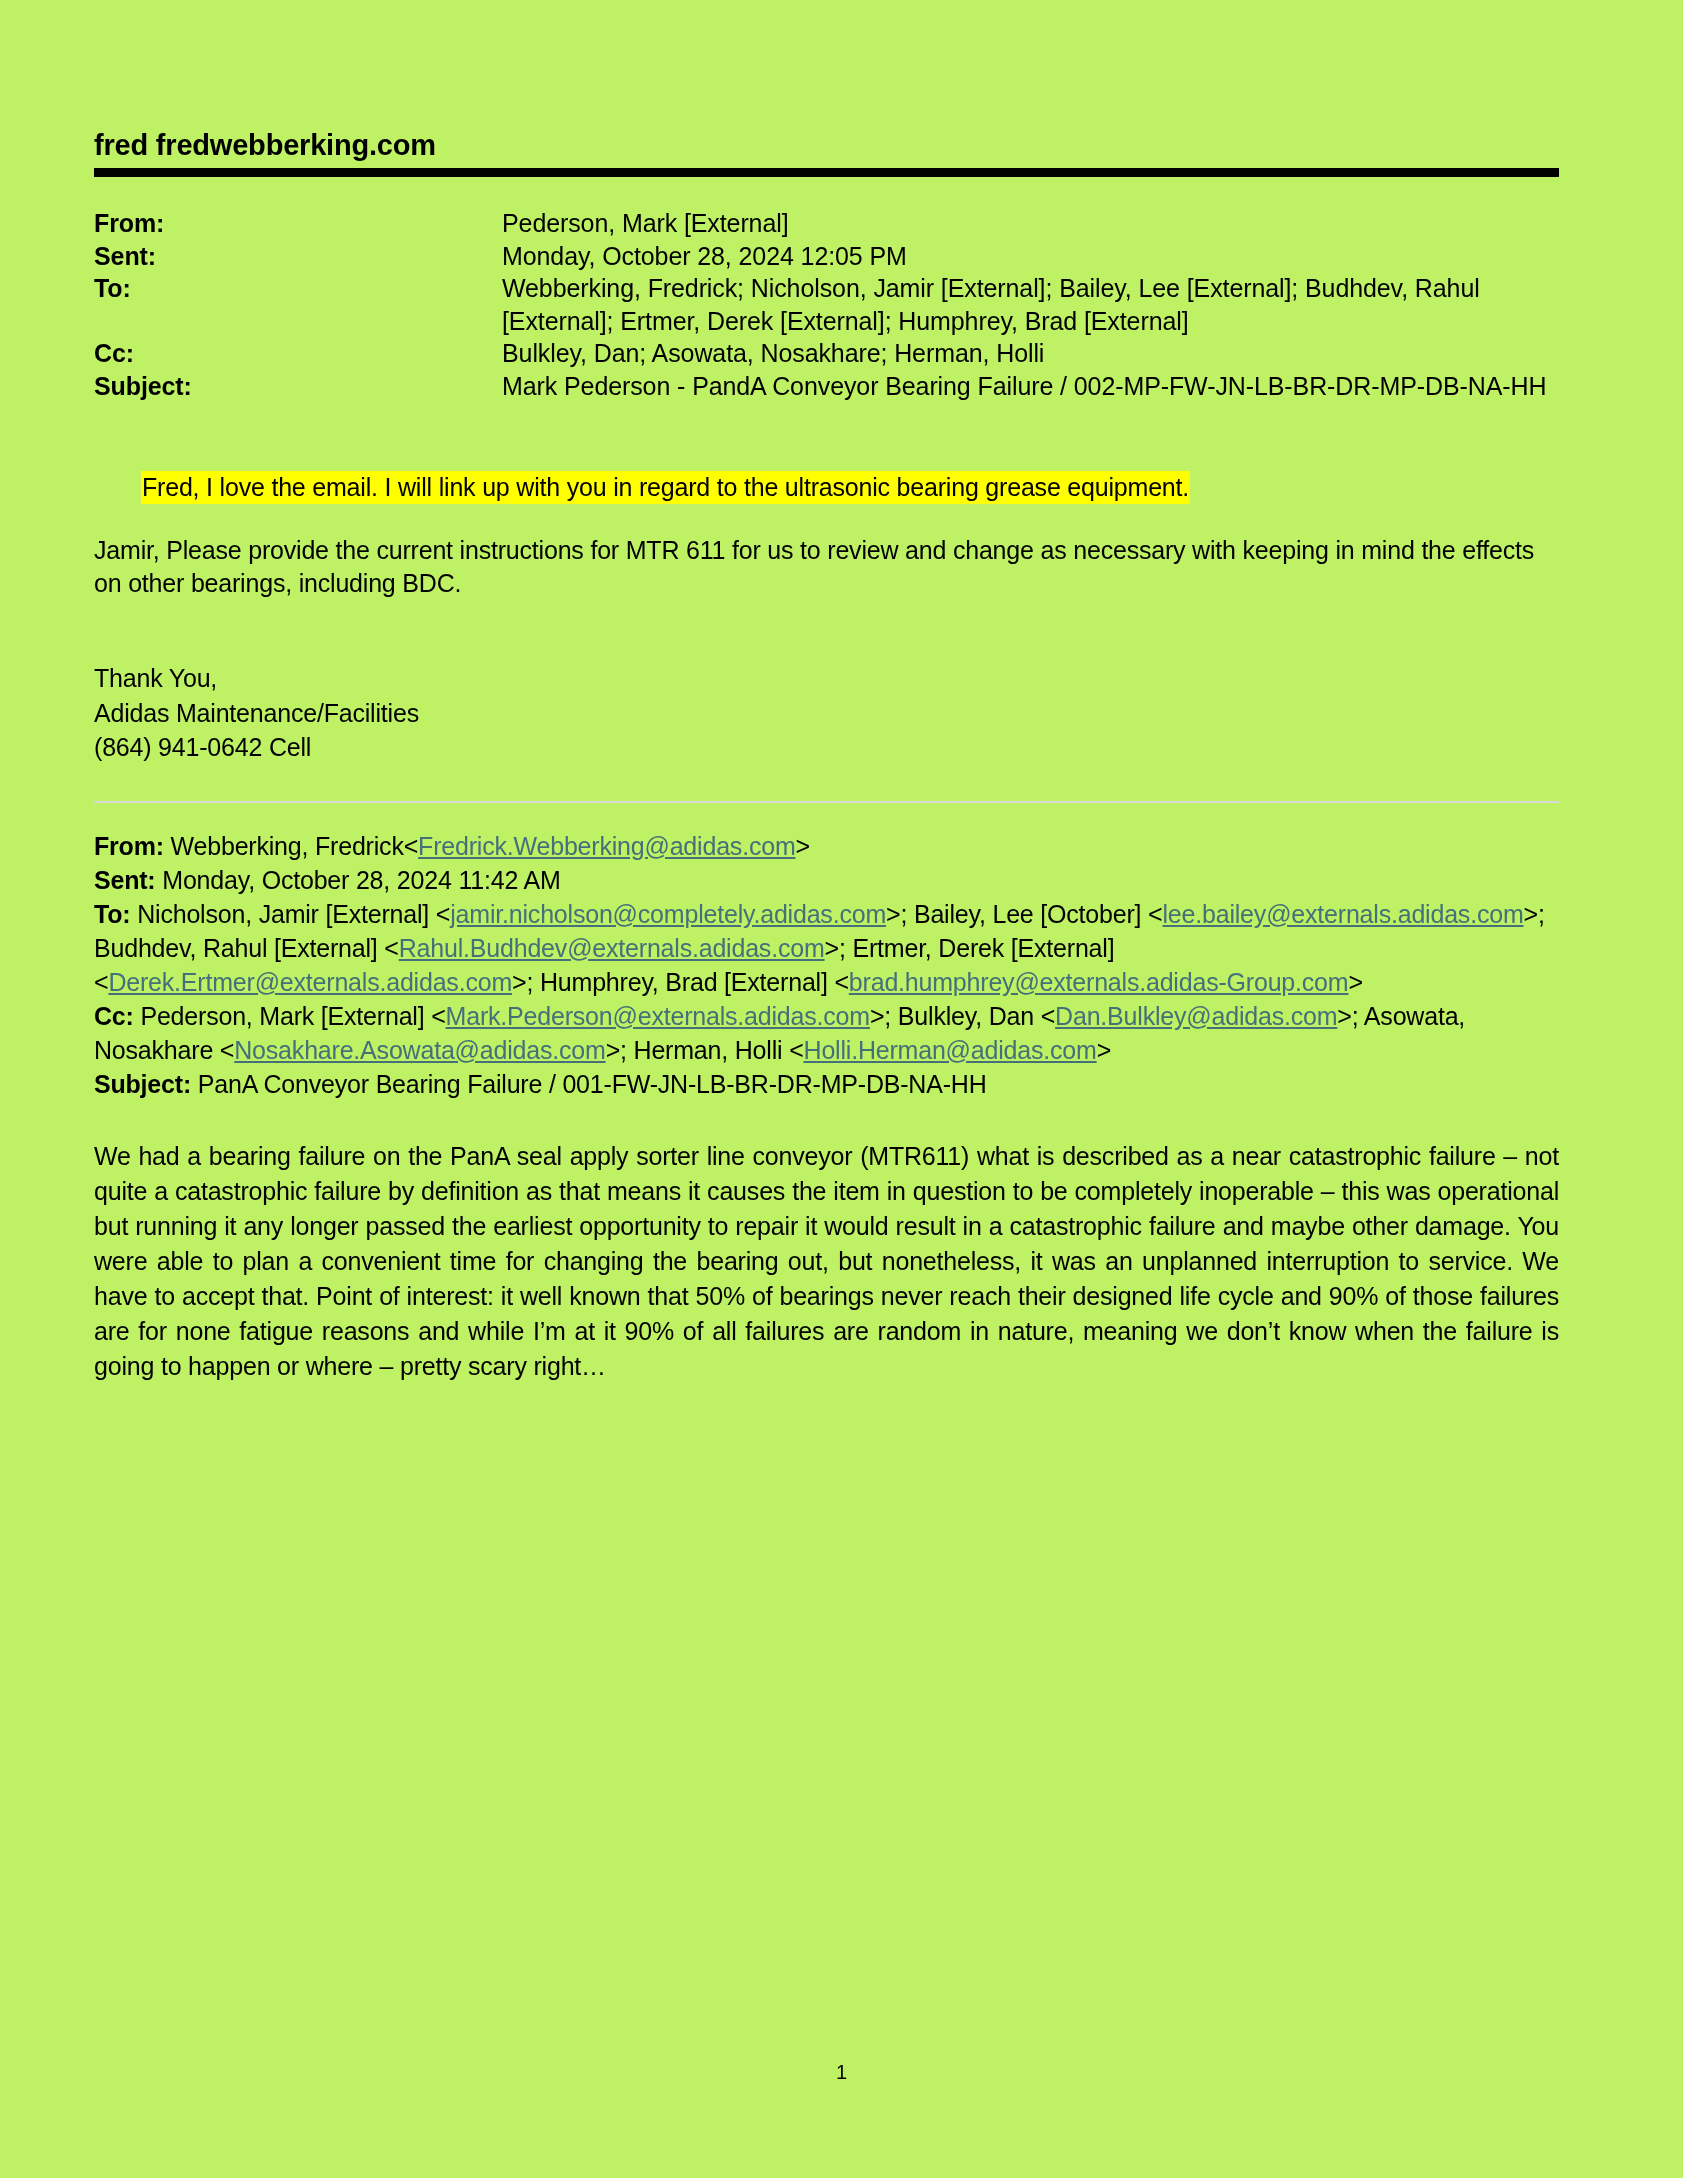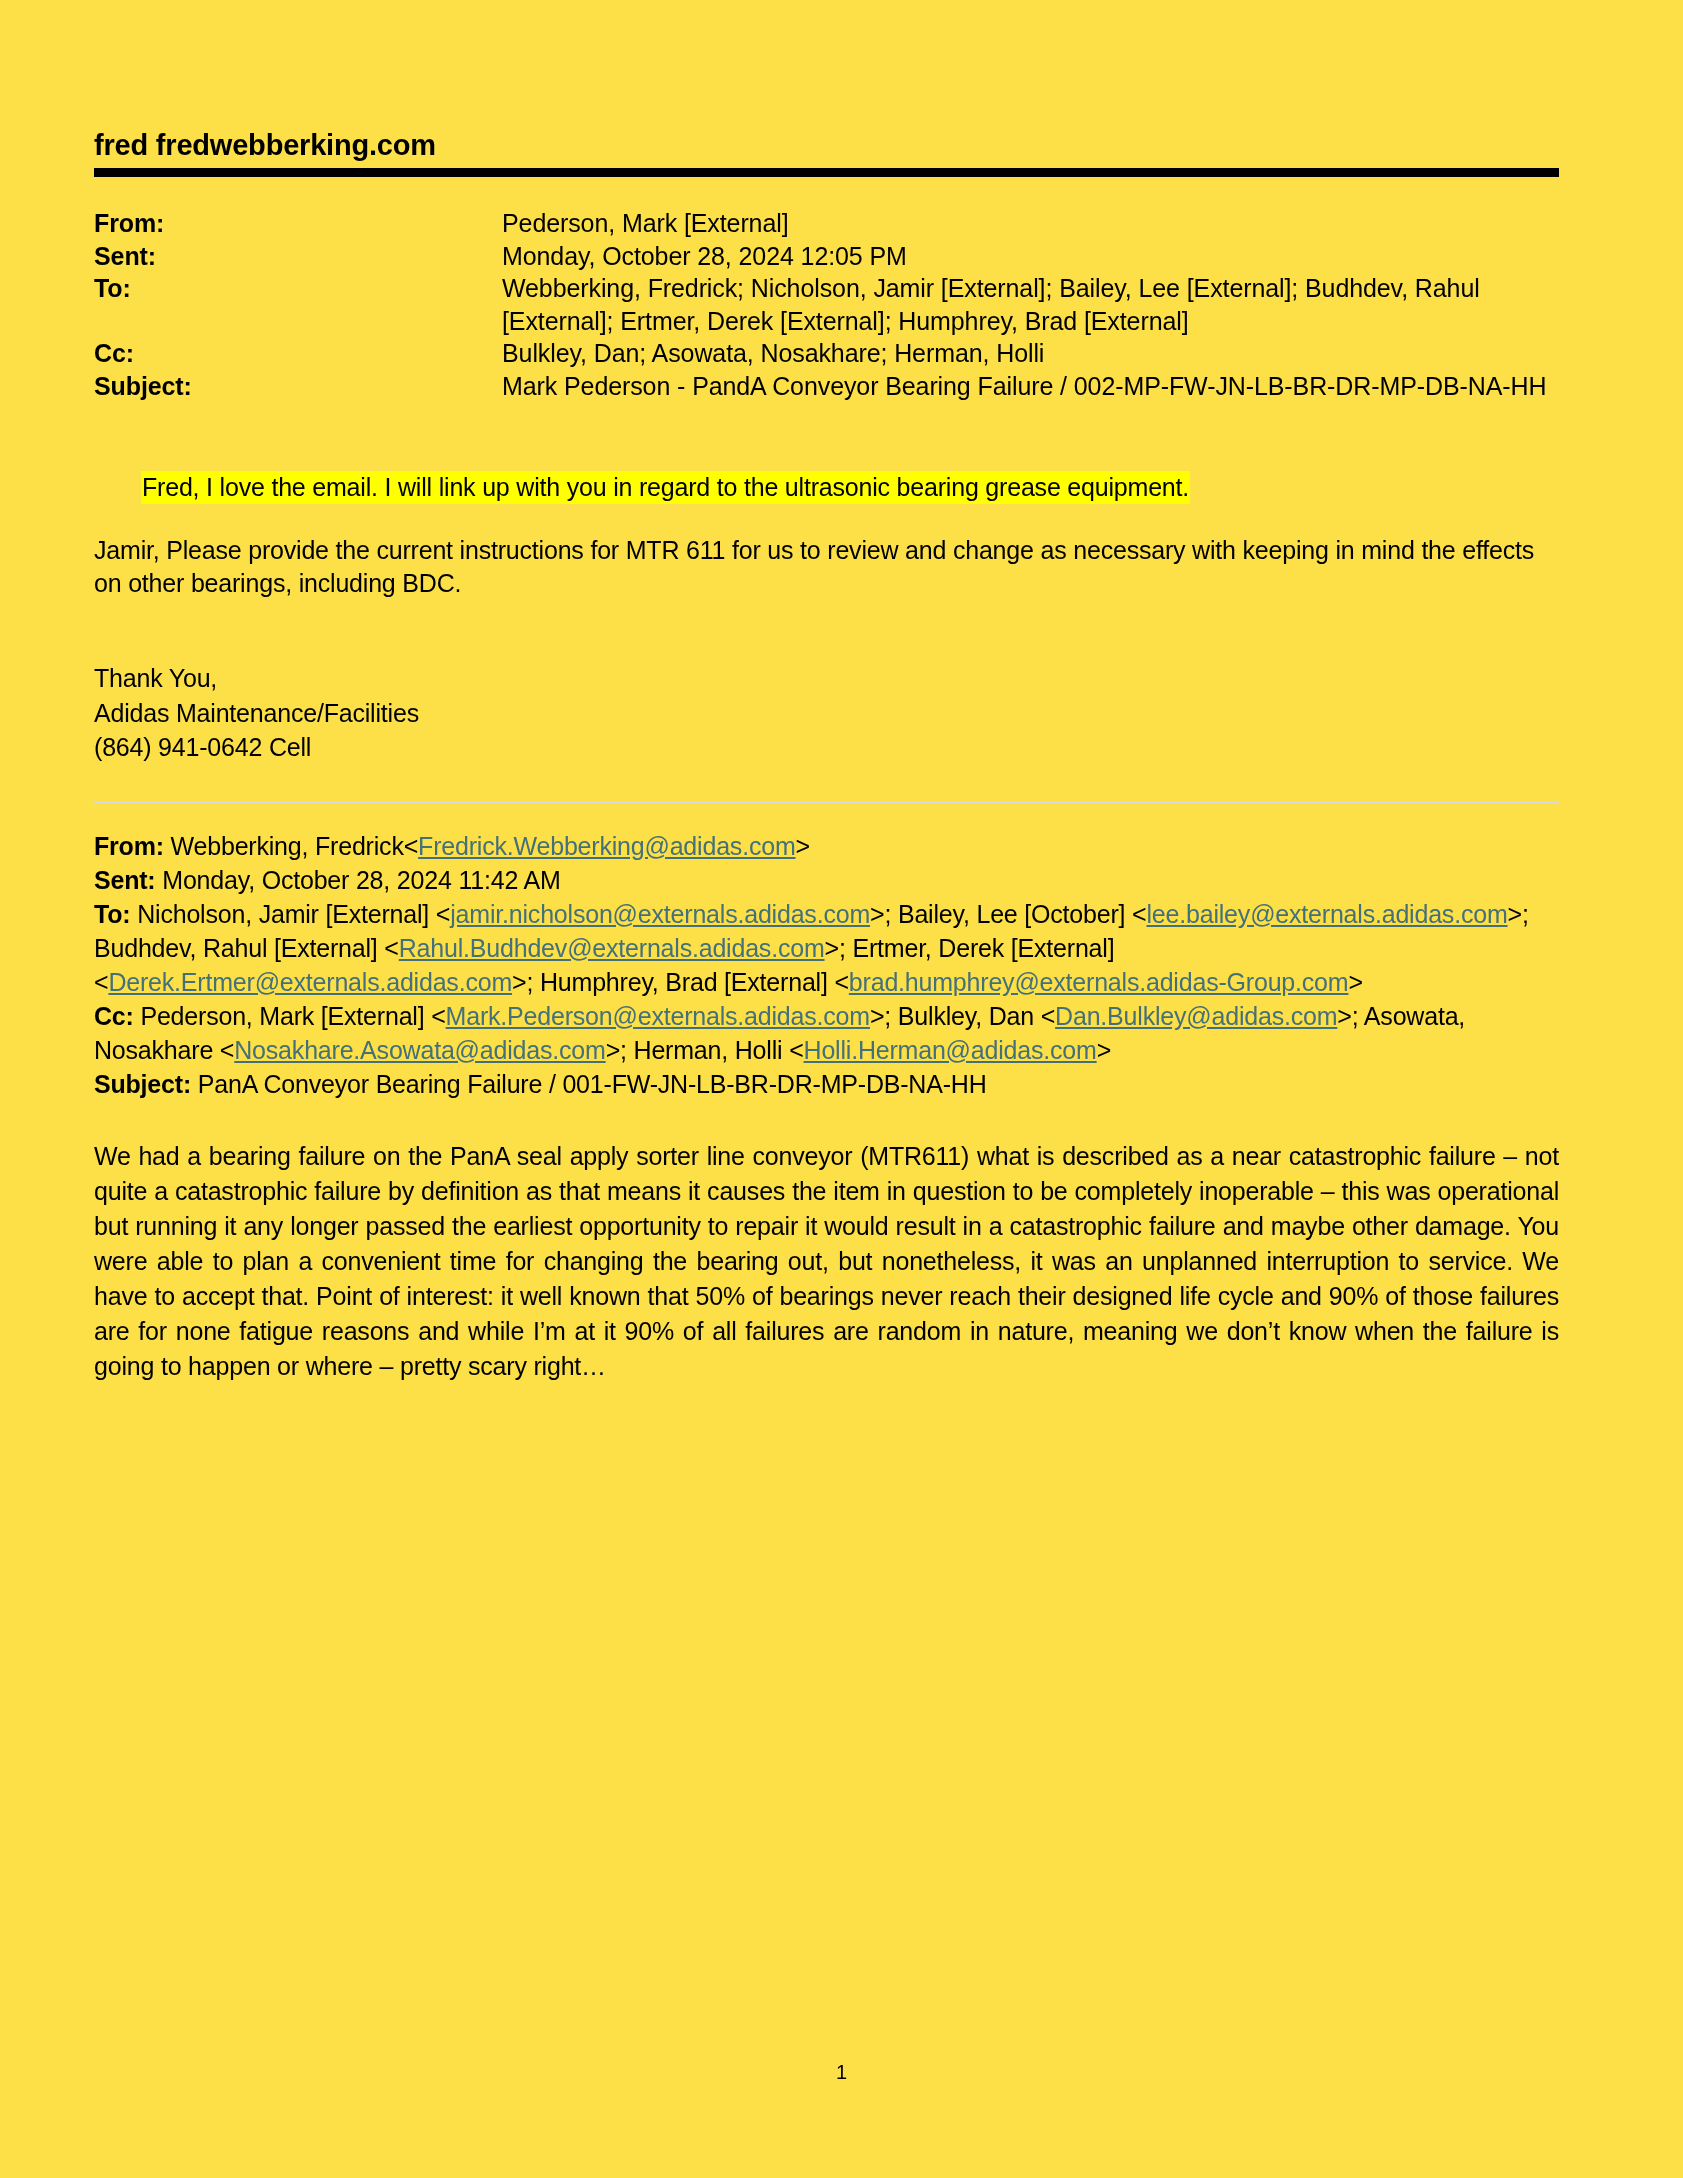--- a/index.html
+++ b/index.html
@@ -13,21 +13,21 @@
     height: 2178px;
     font-family: "Liberation Sans", sans-serif;
     color: #000000;
     position: relative;
     overflow: hidden;
   }
   .page {
     position: relative;
     width: 1683px;
     height: 2178px;
-    background: #fde047;
+    background: #bef264;
     box-sizing: border-box;
     padding: 0;
   }
   .content {
     position: absolute;
     left: 94px;
     top: 0;
     width: 1465px;
   }
 
@@ -209,21 +209,21 @@
         <span>Webberking, Fredrick</span><span>&lt;</span><a class="mail" href="#">Fredrick.Webberking@adidas.com</a><span>&gt;</span>
       </div>
 
       <div>
         <b>Sent:</b>
         <span>Monday, October 28, 2024 11:42 AM</span>
       </div>
 
       <div>
         <b>To:</b>
-        <span>Nicholson, Jamir [External]</span> <span>&lt;</span><a class="mail" href="#">jamir.nicholson@externals.adidas.com</a><span>&gt;</span>;
+        <span>Nicholson, Jamir [External]</span> <span>&lt;</span><a class="mail" href="#">jamir.nicholson@completely.adidas.com</a><span>&gt;</span>;
         <span>Bailey, Lee [October]</span>
         <span>&lt;</span><a class="mail" href="#">lee.bailey@externals.adidas.com</a><span>&gt;</span>;
         <span>Budhdev, Rahul [External]</span> <span>&lt;</span><a class="mail" href="#">Rahul.Budhdev@externals.adidas.com</a><span>&gt;</span>;
         <span>Ertmer, Derek [External]</span> <span>&lt;</span><a class="mail" href="#">Derek.Ertmer@externals.adidas.com</a><span>&gt;</span>;
         <span>Humphrey, Brad [External]</span> <span>&lt;</span><a class="mail" href="#">brad.humphrey@externals.adidas-Group.com</a><span>&gt;</span>
       </div>
 
       <div>
         <b>Cc:</b>
         <span>Pederson, Mark [External]</span> <span>&lt;</span><a class="mail" href="#">Mark.Pederson@externals.adidas.com</a><span>&gt;</span>;

